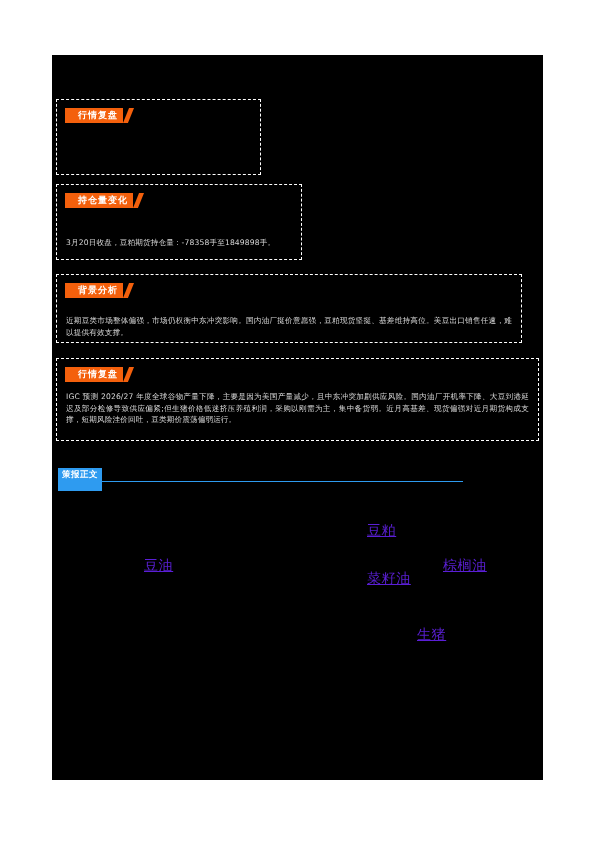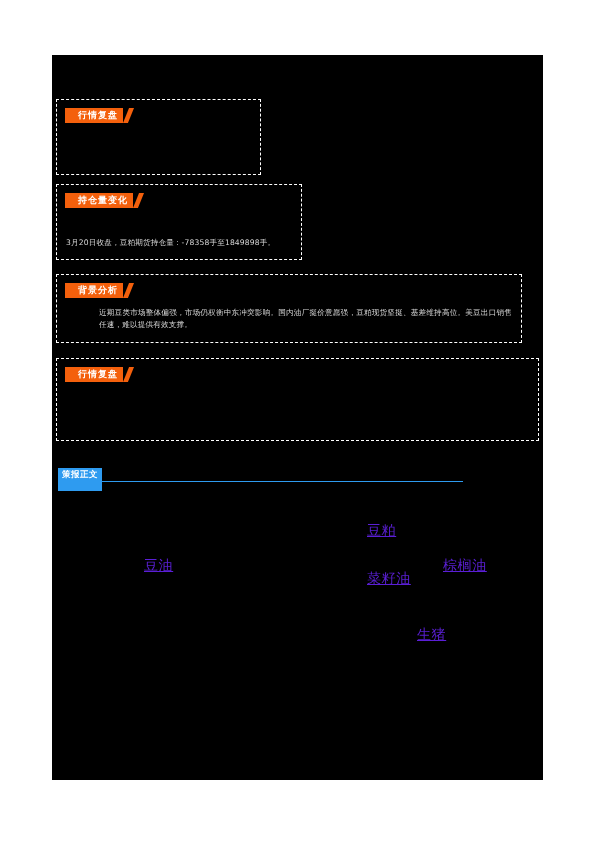--- a/index.html
+++ b/index.html
@@ -74,21 +74,21 @@
   }
 
   
   #card-market-review { left: 56px; top: 99px; width: 205px; height: 76px; }
   #card-market-review .card-body { top: 38px; }
 
   #card-open-interest { left: 56px; top: 184px; width: 246px; height: 76px; }
   #card-open-interest .card-body { top: 52px; }
 
   #card-background { left: 56px; top: 274px; width: 466px; height: 69px; }
-  #card-background .card-body { top: 32px; margin-left: 33px; }
+  #card-background .card-body { top: 40px; }
 
   #card-outlook { left: 56px; top: 358px; width: 483px; height: 83px; }
   #card-outlook .card-body { top: 32px; }
 
   
   .blue-heading {
     position: absolute;
     left: 58px;
     top: 468px;
     width: 405px;
@@ -155,20 +155,21 @@
     <span class="tag-slash"></span>
   </div>
   <div class="card-body">近期豆类市场整体偏强，市场仍权衡中东冲突影响。国内油厂挺价意愿强，豆粕现货坚挺、基差维持高位。美豆出口销售任速，难以提供有效支撑。</div>
 </div>
 
 <div class="section-card" id="card-outlook">
   <div class="tag-orange">
     <span class="tag-body">行情复盘</span>
     <span class="tag-slash"></span>
   </div>
+  <div class="card-body">IGC 预测 2026/27 年度全球谷物产量下降，主要是因为美国产量减少，且中东冲突加剧供应风险。国内油厂开机率下降、大豆到港延迟及部分检修导致供应偏紧;但生猪价格低迷挤压养殖利润，采购以刚需为主，集中备货弱。近月高基差、现货偏强对近月期货构成支撑，短期风险洼价回吐，豆类期价震荡偏弱运行。</div>
 </div>
 
 <div class="blue-heading">
   <span class="blue-badge">策报正文</span>
   <span class="blue-rule"></span>
 </div>
 
 <div id="links-layer">
     <span class="link-item" style="left: 367px; top: 525px;">豆粕</span>
     <span class="link-item" style="left: 144px; top: 560px;">豆油</span>

